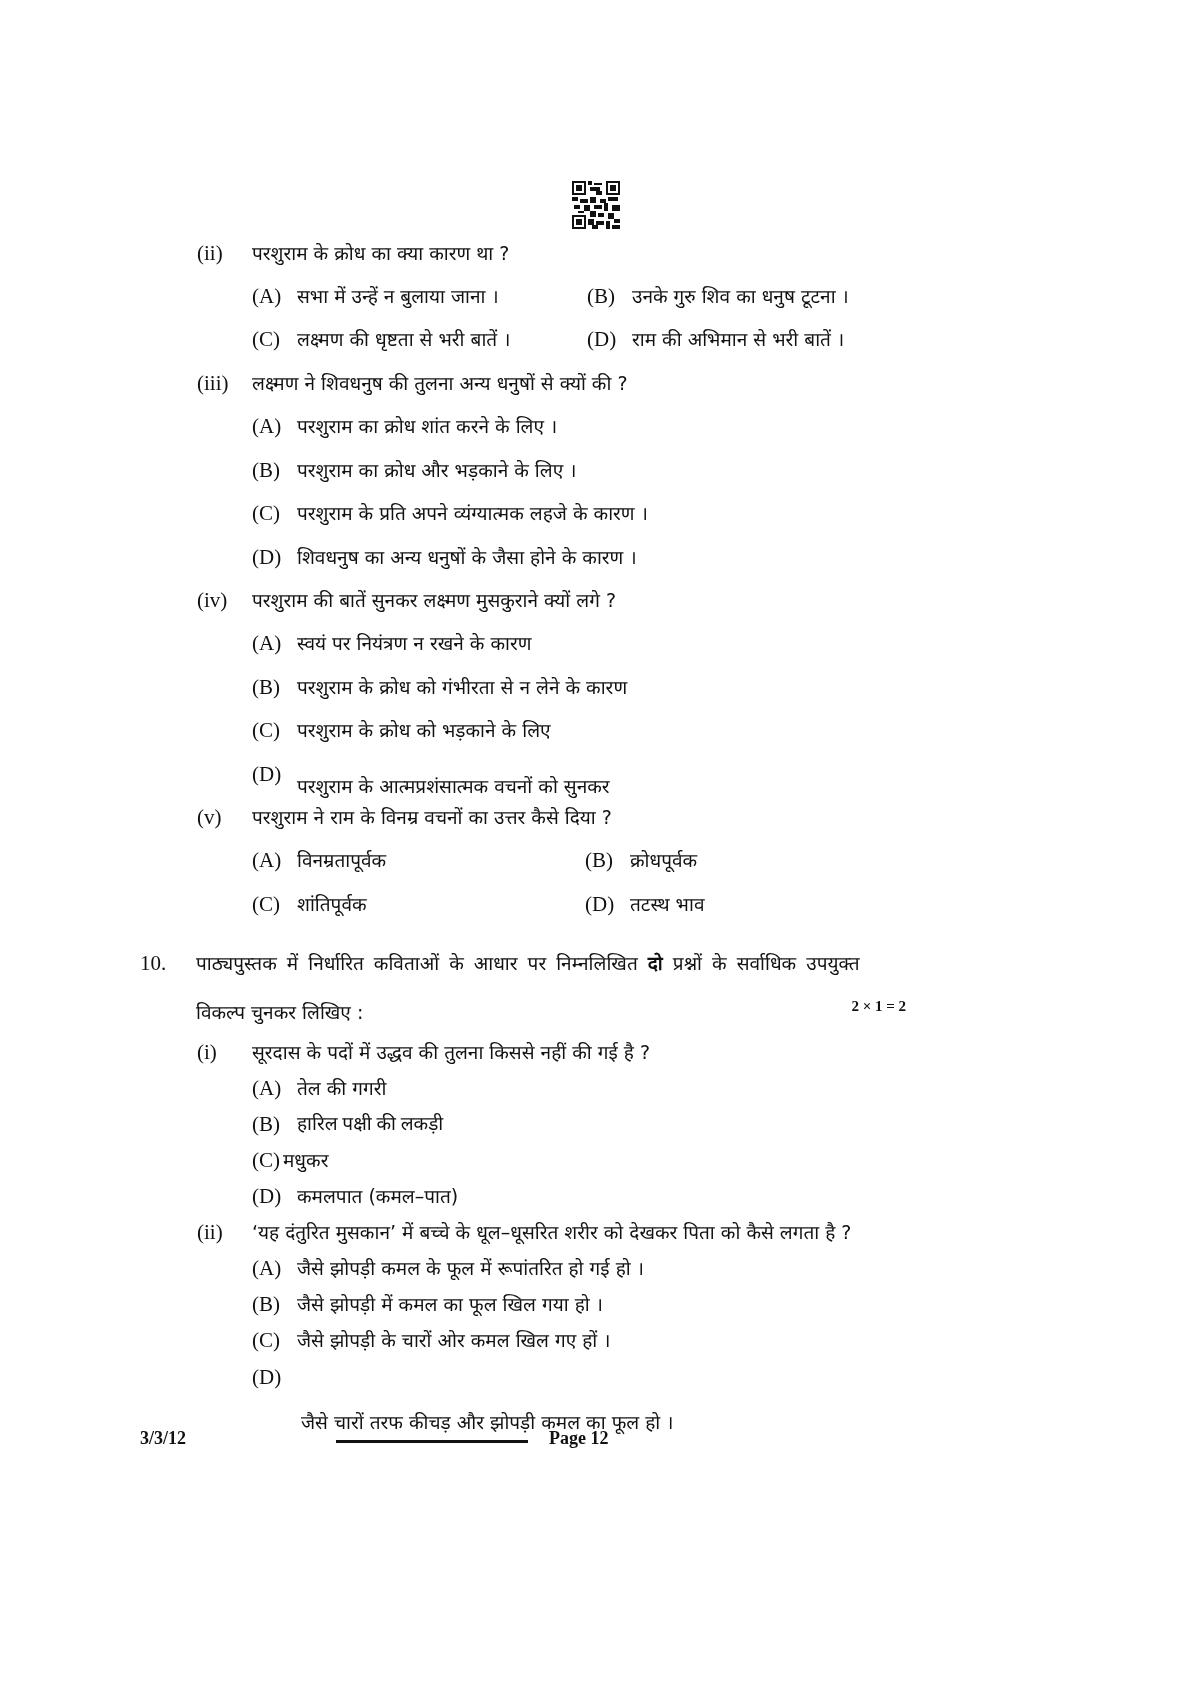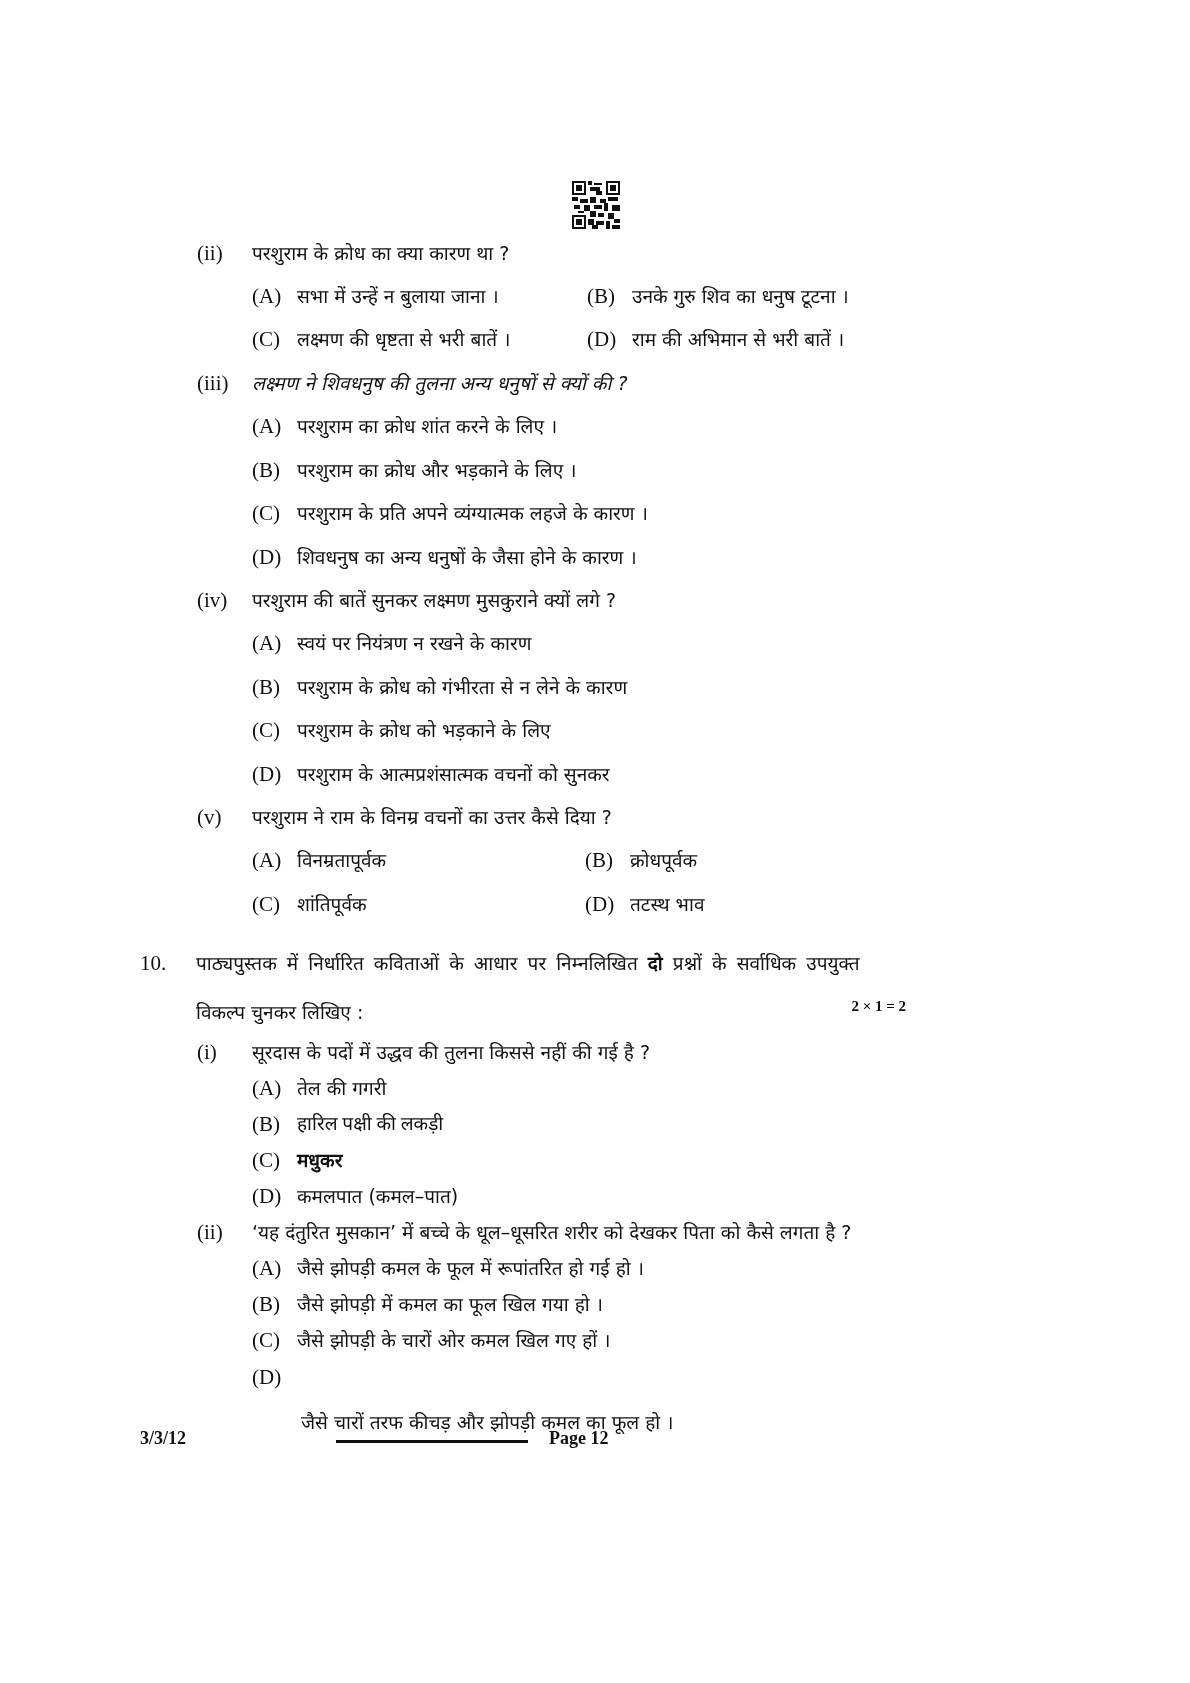--- a/index.html
+++ b/index.html
@@ -77,21 +77,21 @@
     </div>
     <div class="line" style="left:587px; top:326px;">
       <span class="lbl">(D)</span>
       <span class="txt" style="position:absolute; left:45px;">राम की अभिमान से भरी बातें ।</span>
     </div>
   </div>
 
   <div>
     <div class="line" style="left:197px; top:370px;">
       <span class="num">(iii)</span>
-      <span class="txt" style="position:absolute; left:55px;font-style:italic;">लक्ष्मण ने शिवधनुष की तुलना अन्य धनुषों से क्यों की ?</span>
+      <span class="txt" style="position:absolute; left:55px;">लक्ष्मण ने शिवधनुष की तुलना अन्य धनुषों से क्यों की ?</span>
     </div>
     <div class="line" style="left:252px; top:413px;">
       <span class="lbl">(A)</span>
       <span class="txt" style="position:absolute; left:45px;">परशुराम का क्रोध शांत करने के लिए ।</span>
     </div>
     <div class="line" style="left:252px; top:457px;">
       <span class="lbl">(B)</span>
       <span class="txt" style="position:absolute; left:45px;">परशुराम का क्रोध और भड़काने के लिए ।</span>
     </div>
     <div class="line" style="left:252px; top:500px;">
@@ -116,21 +116,21 @@
     <div class="line" style="left:252px; top:674px;">
       <span class="lbl">(B)</span>
       <span class="txt" style="position:absolute; left:45px;">परशुराम के क्रोध को गंभीरता से न लेने के कारण</span>
     </div>
     <div class="line" style="left:252px; top:717px;">
       <span class="lbl">(C)</span>
       <span class="txt" style="position:absolute; left:45px;">परशुराम के क्रोध को भड़काने के लिए</span>
     </div>
     <div class="line" style="left:252px; top:761px;">
       <span class="lbl">(D)</span>
-      <span class="txt" style="position:absolute; left:45px;">परशुराम के आत्मप्रशंसात्मक वचनों को सुनकर</span>
+      <span class="txt" style="position:absolute; left:45px;margin-top:12px;">परशुराम के आत्मप्रशंसात्मक वचनों को सुनकर</span>
     </div>
   </div>
 
   <div>
     <div class="line" style="left:197px; top:804px;">
       <span class="num">(v)</span>
       <span class="txt" style="position:absolute; left:55px;">परशुराम ने राम के विनम्र वचनों का उत्तर कैसे दिया ?</span>
     </div>
     <div class="line" style="left:252px; top:847px;">
       <span class="lbl">(A)</span>
@@ -168,21 +168,21 @@
       <div class="line" style="left:252px; top:1075px;">
         <span class="lbl">(A)</span>
         <span class="txt" style="position:absolute; left:45px;">तेल की गगरी</span>
       </div>
       <div class="line" style="left:252px; top:1111px;">
         <span class="lbl">(B)</span>
         <span class="txt" style="position:absolute; left:45px;font-family:Liberation Serif, serif;">हारिल पक्षी की लकड़ी</span>
       </div>
       <div class="line" style="left:252px; top:1147px;">
         <span class="lbl">(C)</span>
-        <span class="txt" style="position:absolute; left:45px;font-weight:bold;">मधुकर</span>
+        <span class="txt" style="position:absolute; left:31px;">मधुकर</span>
       </div>
       <div class="line" style="left:252px; top:1183px;">
         <span class="lbl">(D)</span>
         <span class="txt" style="position:absolute; left:45px;">कमलपात (कमल–पात)</span>
       </div>
     </div>
 
     <div>
       <div class="line" style="left:197px; top:1219px;">
         <span class="num">(ii)</span>

